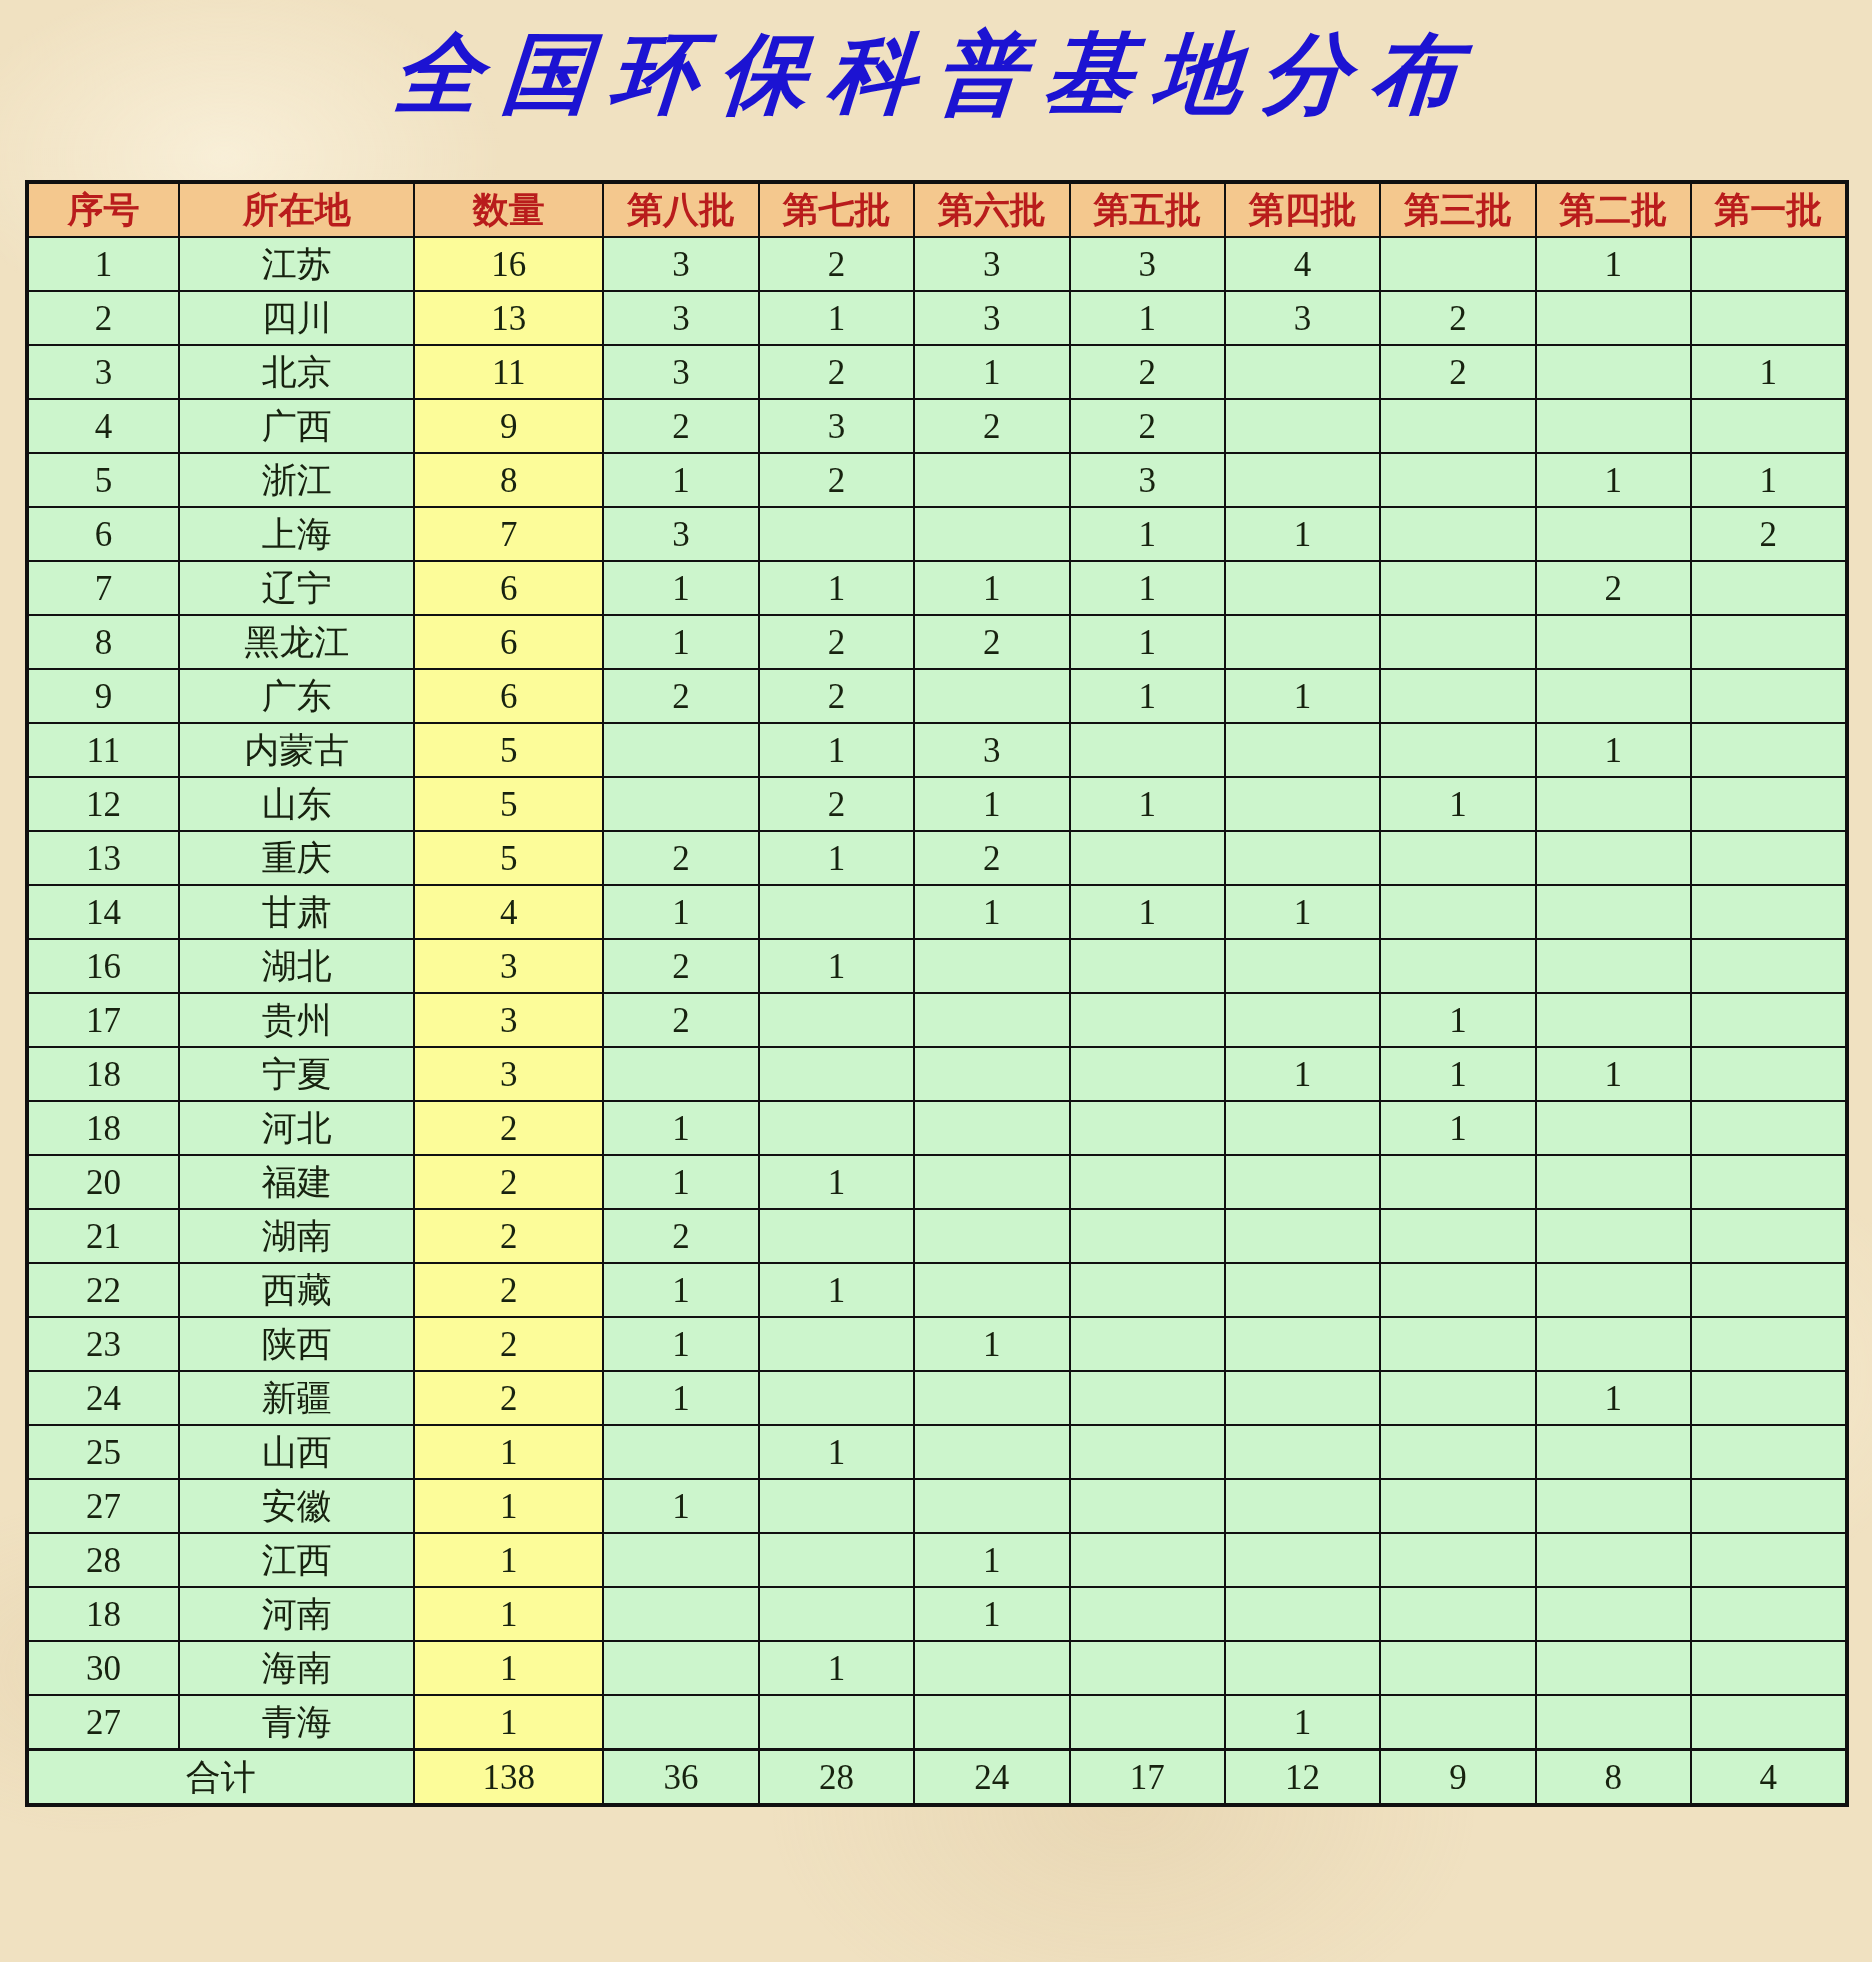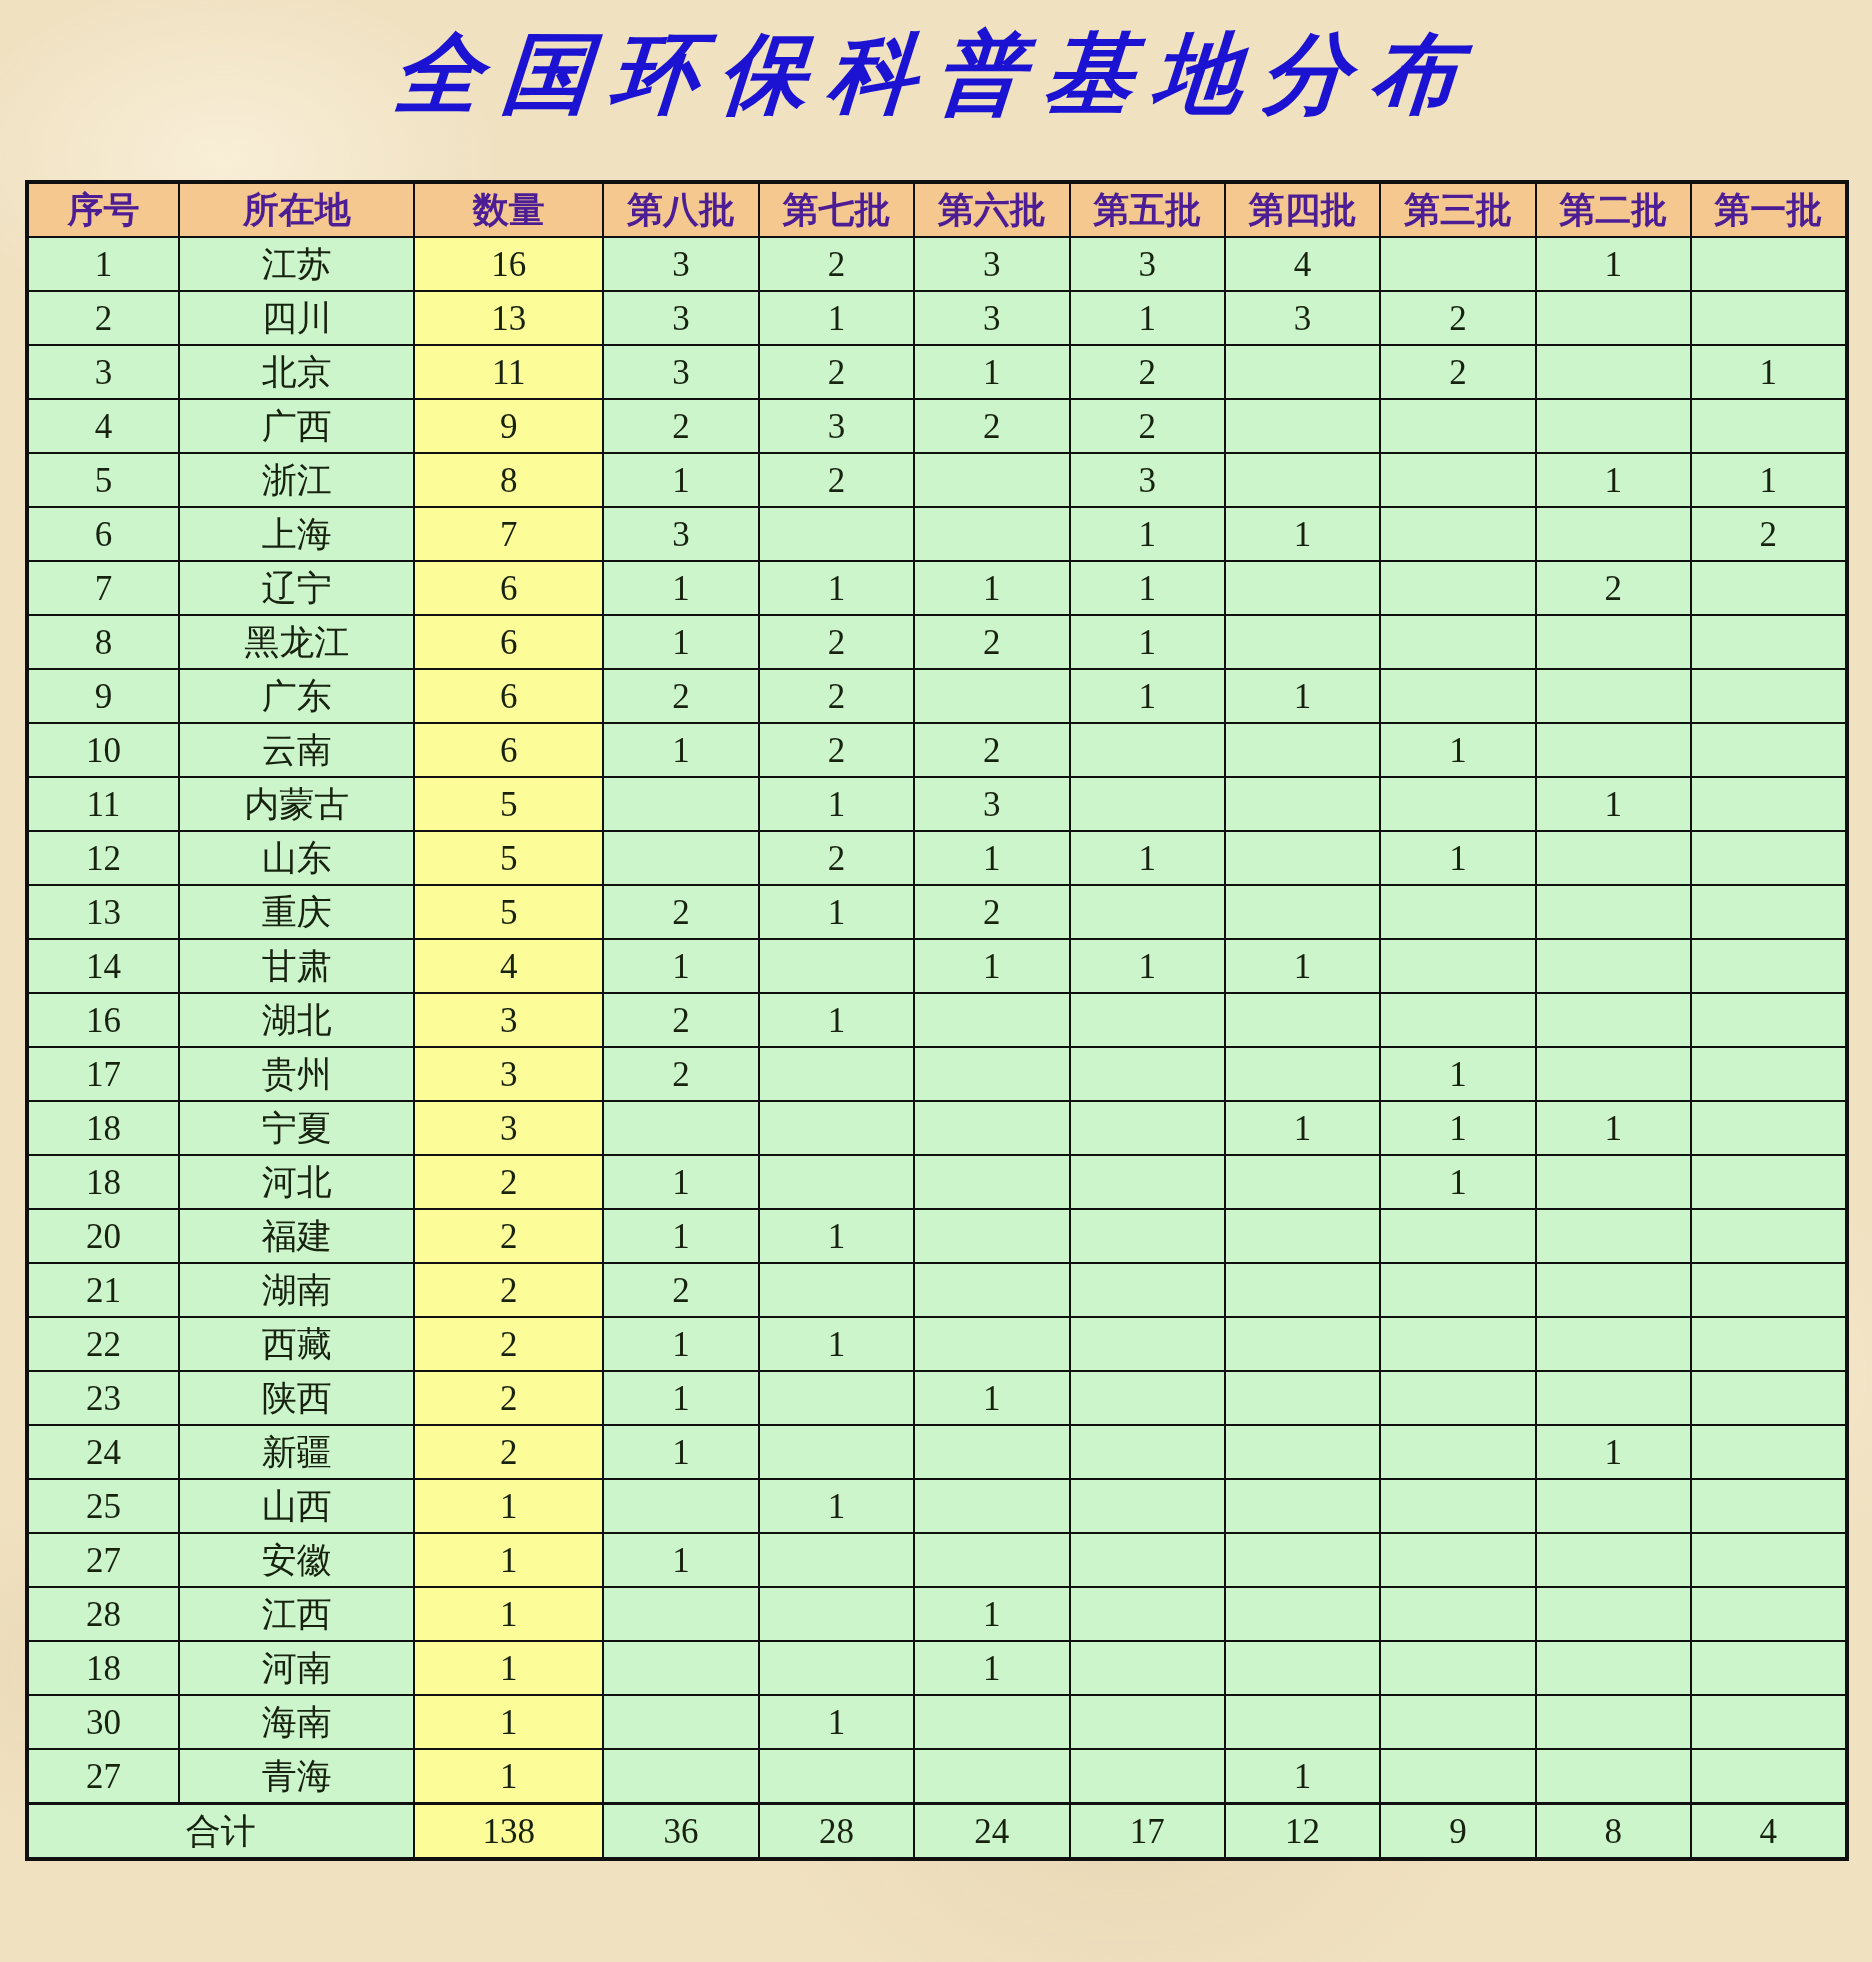--- a/index.html
+++ b/index.html
@@ -58,21 +58,21 @@
     text-align: center;
     vertical-align: middle;
     line-height: 1;
     overflow: hidden;
     white-space: nowrap;
   }
   .dist-table th {
     background: #f4c88e;
     font-size: 36px;
     font-weight: bold;
-    color: #4c1d95;
+    color: #b91c1c;
     margin-top: 26px;
   }
   .dist-table td {
     background: #ccf5cc;
     font-size: 35px;
     color: #17220f;
   }
   .dist-table td.count-col {
     background: #fcfc99;
   }
@@ -227,33 +227,20 @@
           <td>2</td>
           <td>2</td>
           <td></td>
           <td>1</td>
           <td>1</td>
           <td></td>
           <td></td>
           <td></td>
         </tr>
         <tr>
-          <td>10</td>
-          <td>云南</td>
-          <td class="count-col">6</td>
-          <td>1</td>
-          <td>2</td>
-          <td>2</td>
-          <td></td>
-          <td></td>
-          <td>1</td>
-          <td></td>
-          <td></td>
-        </tr>
-        <tr>
           <td>11</td>
           <td>内蒙古</td>
           <td class="count-col">5</td>
           <td></td>
           <td>1</td>
           <td>3</td>
           <td></td>
           <td></td>
           <td></td>
           <td>1</td>

